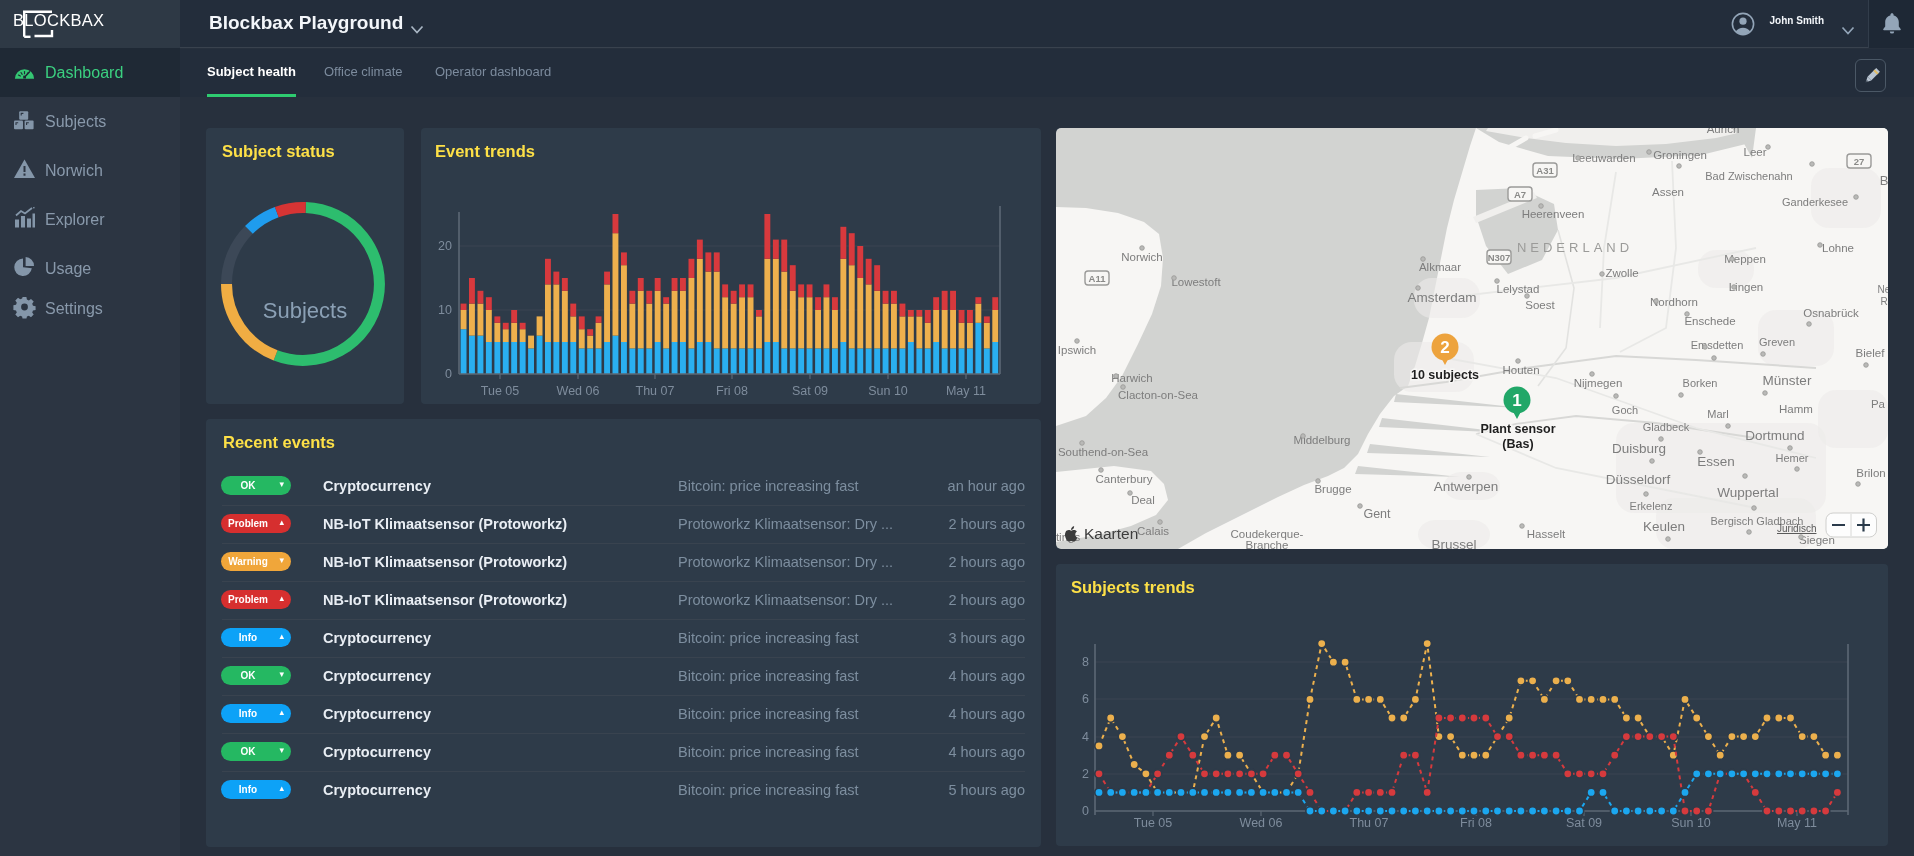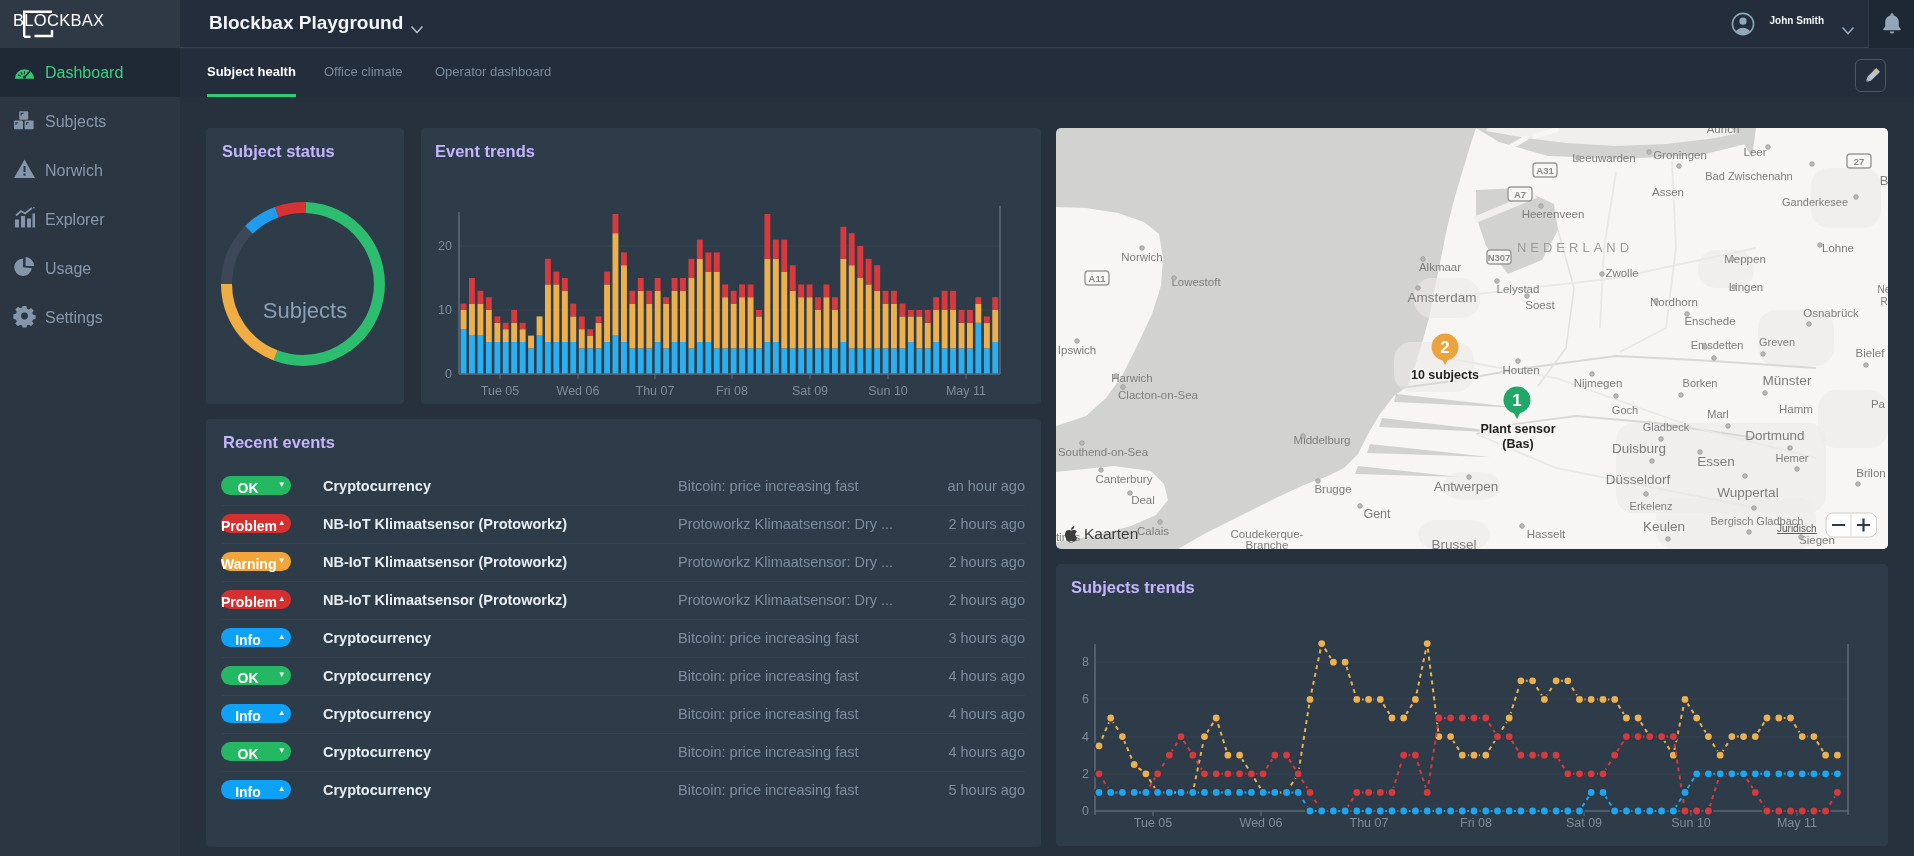--- a/index.html
+++ b/index.html
@@ -10,26 +10,26 @@
 .navitem .ico { position:absolute; left:13px; top:50%; transform:translateY(-50%); }
 .navitem .lbl { position:absolute; left:45px; top:50%; transform:translateY(-50%);
   font-size:16px; color:#8999ab; }
 .navitem.active { background:#1f2935; }
 .navitem.active .lbl { color:#3bd080; }
 #header { position:absolute; left:180px; top:0; width:1734px; height:48px; background:#232d3b;
   border-bottom:1px solid #39424e; }
 #tabs { position:absolute; left:180px; top:49px; width:1734px; height:48px; background:#232d3b; }
 #main { position:absolute; left:180px; top:97px; width:1734px; height:759px; background:#27303d; }
 .card { position:absolute; background:#2e3b49; border-radius:4px; }
-.ctitle { position:absolute; font-size:16.5px; font-weight:bold; color:#c4b5fd; }
+.ctitle { position:absolute; font-size:16.5px; font-weight:bold; color:#fde047; }
 .tab { position:absolute; top:0; height:48px; line-height:46px; font-size:13px; color:#7c8b9d; }
 .tab.active { color:#fff; font-weight:bold; border-bottom:3px solid #2ecb70; }
 .pill { position:absolute; left:15px; top:-10px; width:70px; height:19px; border-radius:10px; }
 .pill .plab { position:absolute; left:0; right:16px; text-align:center; top:3.5px;
-  font-size:14px; font-weight:bold; color:#fff; }
+  font-size:10px; font-weight:bold; color:#fff; }
 .pill .pcar { position:absolute; right:7px; top:3.2px; font-size:9px; color:#fff; }
 .pill.ok { background:#25b862; }
 .pill.pr { background:#d62f2f; }
 .pill.wa { background:#f0a63a; }
 .pill.in { background:#0da2f7; }
 .evrow { position:absolute; left:0; width:835px; height:38px; }
 .sep { position:absolute; left:16px; right:16px; top:-19px; height:1px; background:#39434f; }
 .ename { position:absolute; left:117px; top:-8px; font-size:14.5px; font-weight:bold; color:#e9eef4; }
 .edesc { position:absolute; left:472px; top:-8px; font-size:14.5px; color:#7d8e9f; }
 .etime { position:absolute; right:16px; top:-8px; font-size:14.5px; color:#7d8e9f; }
@@ -98,21 +98,21 @@
         </svg></span>
       <span class="lbl">Explorer</span>
     </div>
   <div class="navitem" style="top:244px">
       <span class="ico"><svg width="23" height="23" viewBox="0 0 23 23">
           <path d="M10 3 A8.8 8.8 0 1 0 18.8 12.8 L10 11.8 Z" fill="#8496a9"></path>
           <path d="M12.6 1.6 A8.8 8.8 0 0 1 21 10.4 L12.6 10.4 Z" fill="#8496a9"></path>
         </svg></span>
       <span class="lbl">Usage</span>
     </div>
-  <div class="navitem" style="top:293px">
+  <div class="navitem" style="top:284px">
       <span class="ico"><svg width="23" height="23" viewBox="0 0 23 23">
           <path fill="#8496a9" d="M9.6 1.5h3.8l.5 2.6 1.9.8 2.2-1.5 2.7 2.7-1.5 2.2.8 1.9 2.6.5v3.8l-2.6.5-.8 1.9 1.5 2.2-2.7 2.7-2.2-1.5-1.9.8-.5 2.6H9.6l-.5-2.6-1.9-.8-2.2 1.5-2.7-2.7 1.5-2.2-.8-1.9-2.6-.5V9.7l2.6-.5.8-1.9L2.3 5l2.7-2.7 2.2 1.5 1.9-.8z"></path>
           <circle cx="11.5" cy="11.5" r="3.4" fill="#2c3542"></circle>
         </svg></span>
       <span class="lbl">Settings</span>
     </div>
 </div>
 <div id="header">
   <div style="position:absolute;left:29px;top:12px;font-size:19px;font-weight:bold;color:#f3f6fa">Blockbax Playground</div>
   <span style="position:absolute;left:230px;top:20px"><svg width="14" height="9" viewBox="0 0 14 9">

